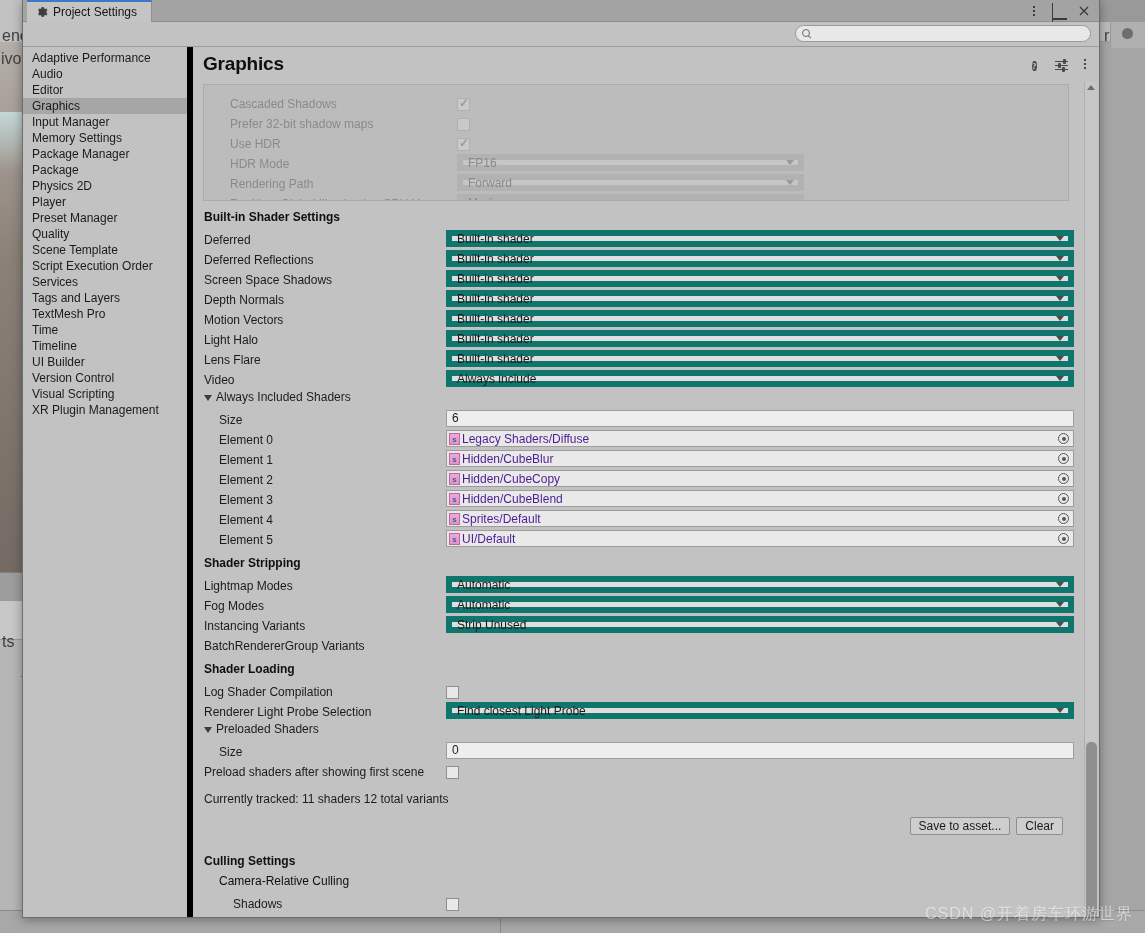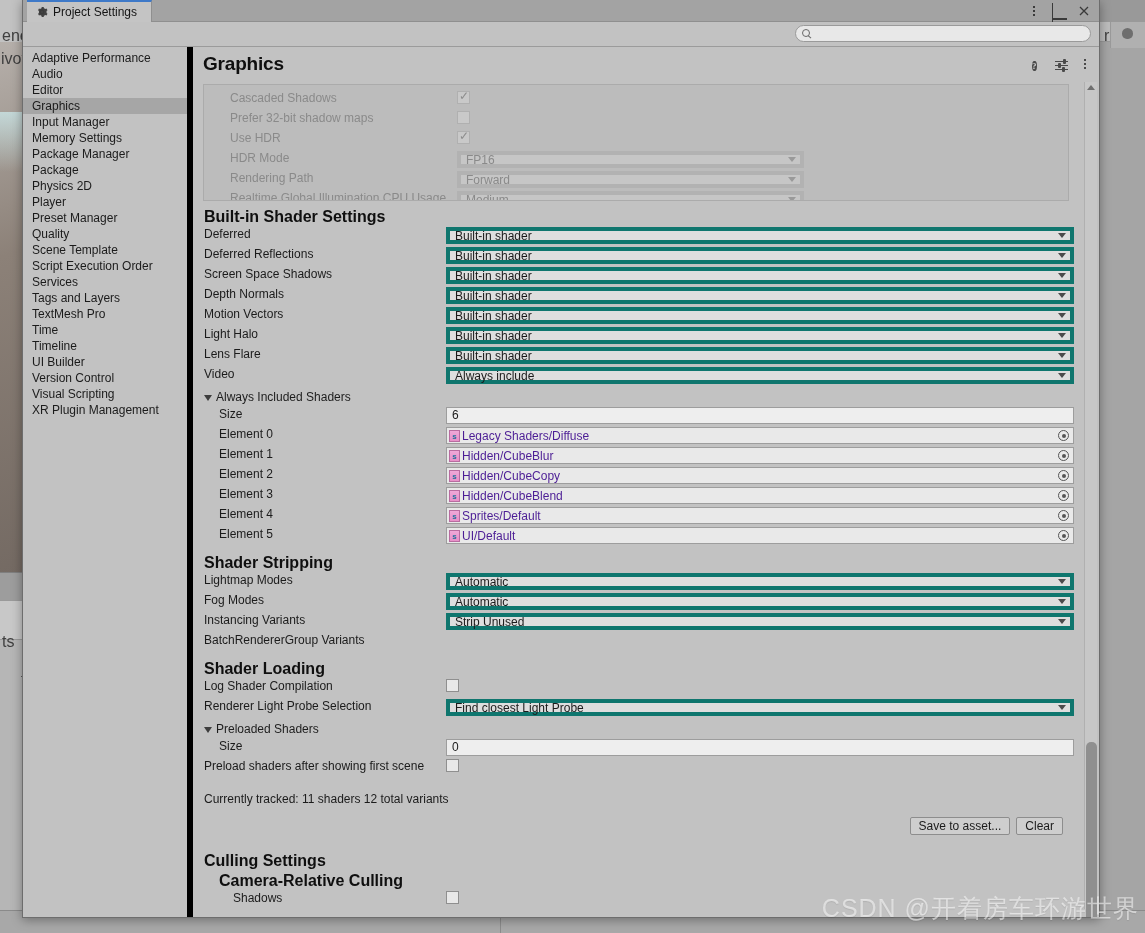--- a/index.html
+++ b/index.html
@@ -203,47 +203,47 @@
   .disabled-block {
     position: relative; margin: 0 30px 0 10px; margin-top: 2px;
     background: #bcbcbc; border: 1px solid #ababab;
     padding: 6px 0 6px 0; height: 117px; overflow: hidden;
   }
   .disabled-block .row-label { color: #8a8a8a; }
   .disabled-block .ctrl-text { color: #8a8a8a; }
 
   
   .row {
-    position: relative; height: 20px; display: flex; align-items: flex-start;
+    position: relative; height: 20px; display: flex; align-items: flex-end;
   }
   .row-label {
     font-size: 12px; color: #1b1b1b; white-space: nowrap;
   }
   .lbl-col { width: 253px; flex: 0 0 auto; padding-left: 11px; }
   .lbl-col.ind1 { padding-left: 26px; }
   .lbl-col.ind2 { padding-left: 40px; }
 
   .section-head {
-    font-size: 16px; font-weight: bold; color: #0f0f0f;
+    font-size: 12px; font-weight: bold; color: #0f0f0f;
     padding-left: 11px; height: 20px; line-height: 20px;
   }
-  .section-head.ind1 { padding-left: 26px; font-weight: bold; }
+  .section-head.ind1 { padding-left: 26px; font-weight: normal; }
 
   .foldout {
     display: flex; align-items: center; height: 20px; padding-left: 11px; gap: 4px;
   }
   .tri {
     width: 0; height: 0; border-left: 4.5px solid transparent;
     border-right: 4.5px solid transparent; border-top: 6px solid #3d3d3d;
     margin-top: 1px;
   }
 
   
   .dropdown {
-    height: 17px; background: #dedede; border: 4px solid #0f766e;
+    height: 17px; background: #dedede; border: 6px solid #0f766e;
     display: flex; align-items: center; justify-content: space-between;
     padding: 0 4px 0 5px; font-size: 12px; color: #1b1b1b;
     width: 628px; flex: 0 0 auto;
   }
   .dropdown.dis { background: #c6c6c6; border-color: #b2b2b2; color: #8a8a8a; }
   .dd-arrow {
     width: 0; height: 0; border-left: 4px solid transparent;
     border-right: 4px solid transparent; border-top: 5px solid #4b4b4b;
   }
   .dropdown.dis .dd-arrow { border-top-color: #9a9a9a; }
@@ -304,22 +304,22 @@
 
   .note {
     font-size: 12px; color: #1b1b1b; padding-left: 11px; height: 20px; line-height: 20px;
   }
   .spacer6 { height: 6px; }
   .spacer10 { height: 10px; }
   .spacer14 { height: 14px; }
 
   
   .watermark {
-    position: absolute; right: 6px; bottom: 8px;
-    font-size: 25px; color: rgba(255,255,255,0.55);
+    position: absolute; right: 12px; bottom: 8px;
+    font-size: 16px; color: rgba(255,255,255,0.55);
     letter-spacing: 1px; pointer-events: none; white-space: nowrap;
     text-shadow: 0 1px 1px rgba(0,0,0,0.08);
   }
 </style>
 </head>
 <body>
 
 <div id="bg">
   <div class="bg-toolbar"></div>
   <div class="bg-tabrow"></div>

